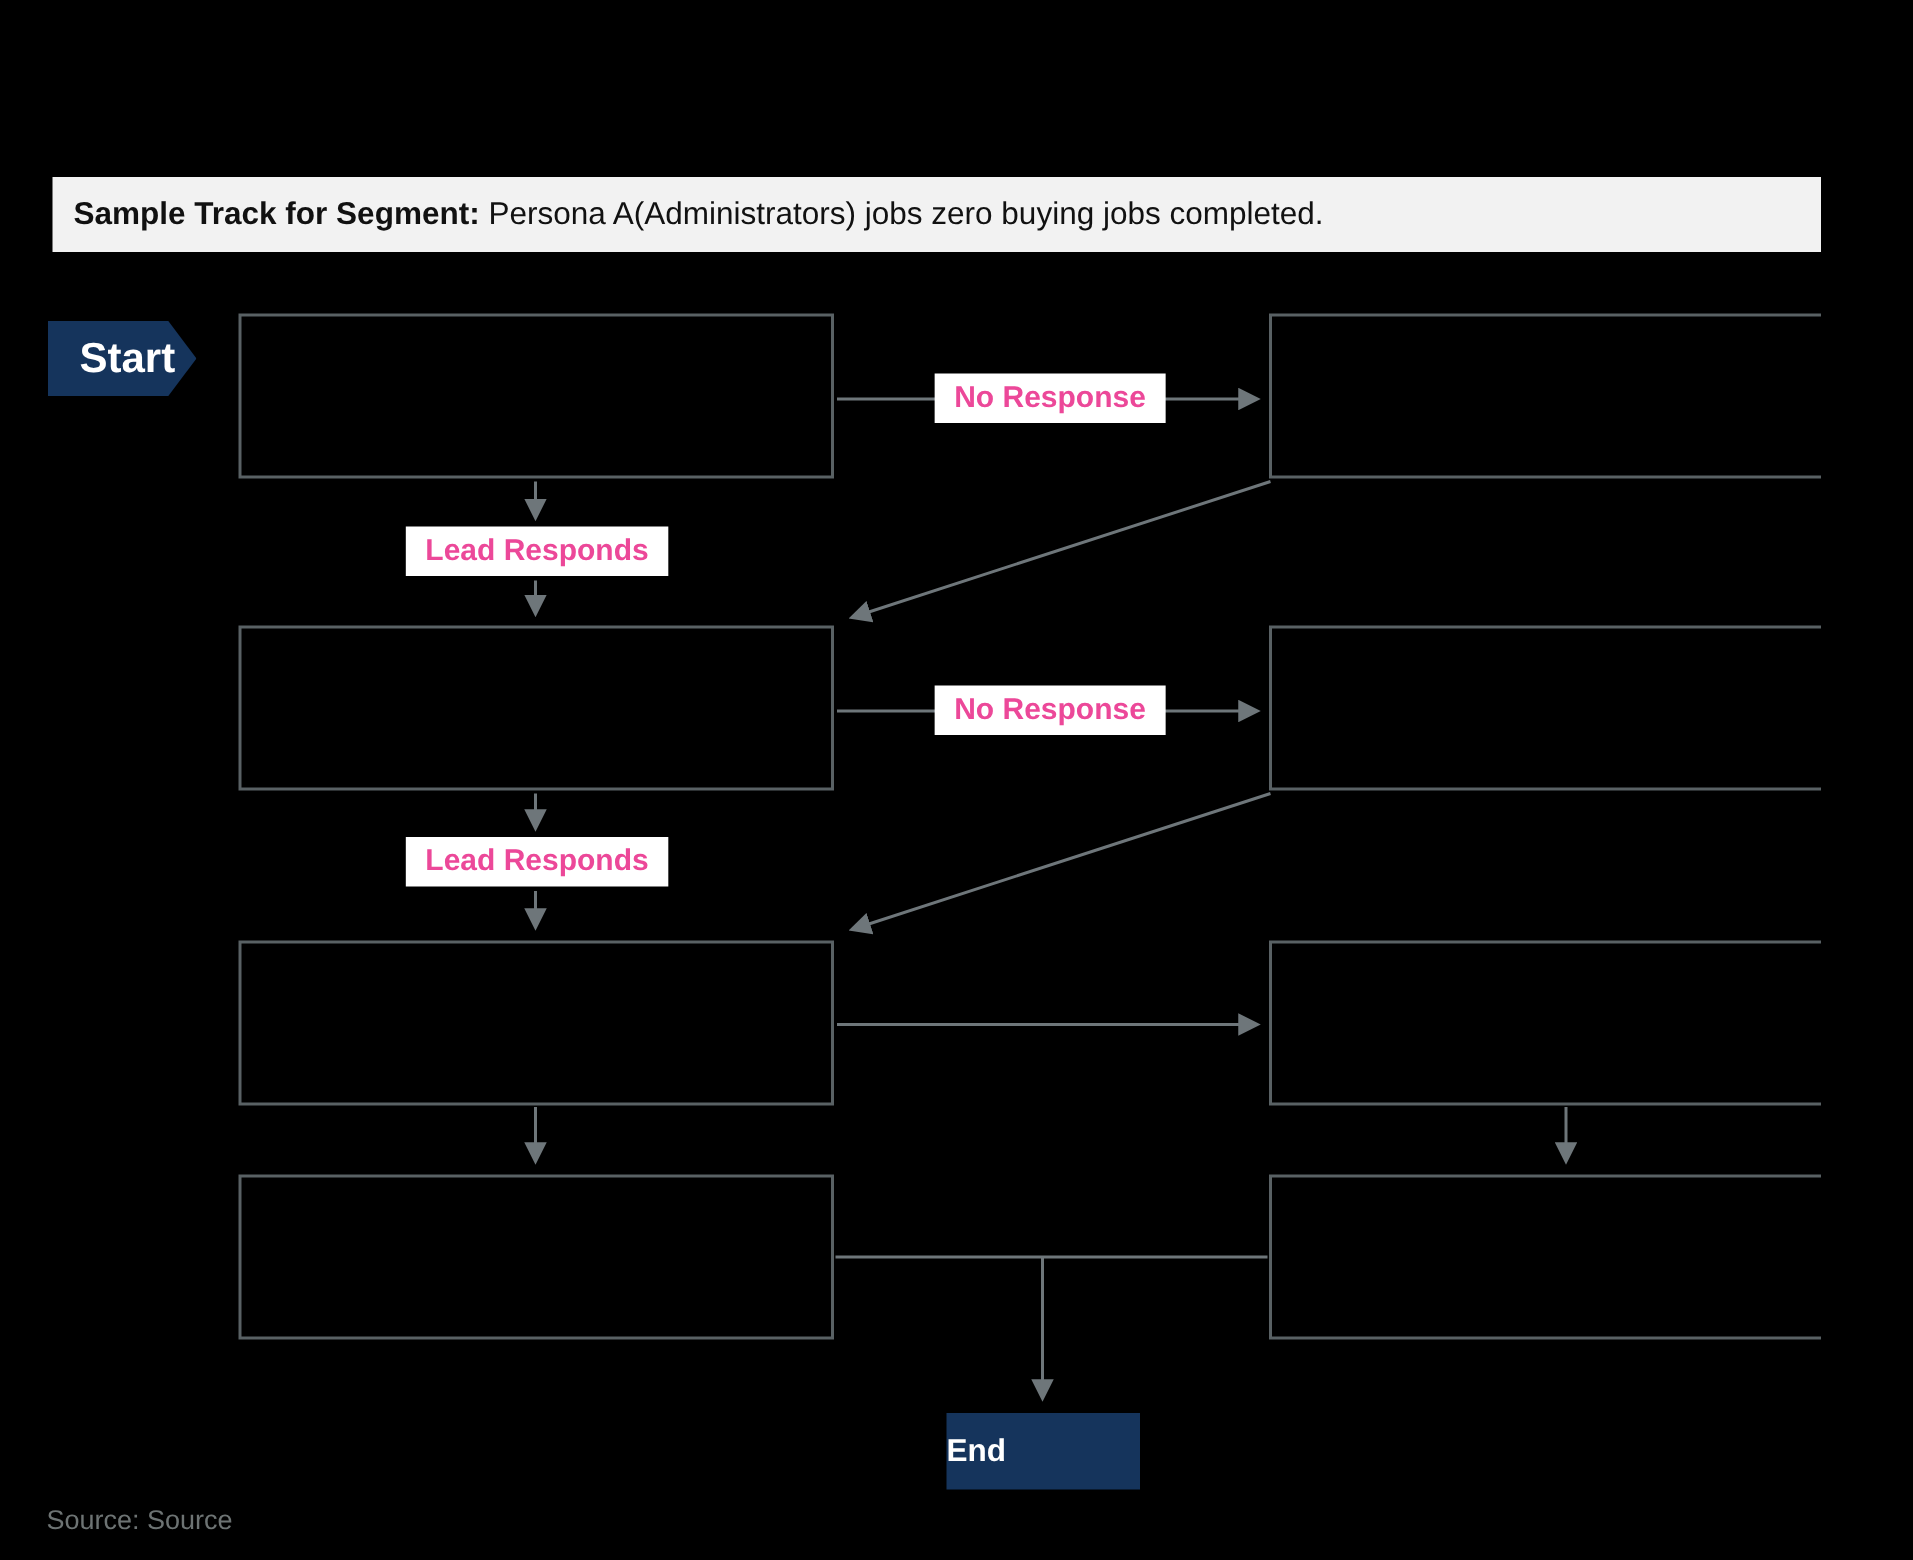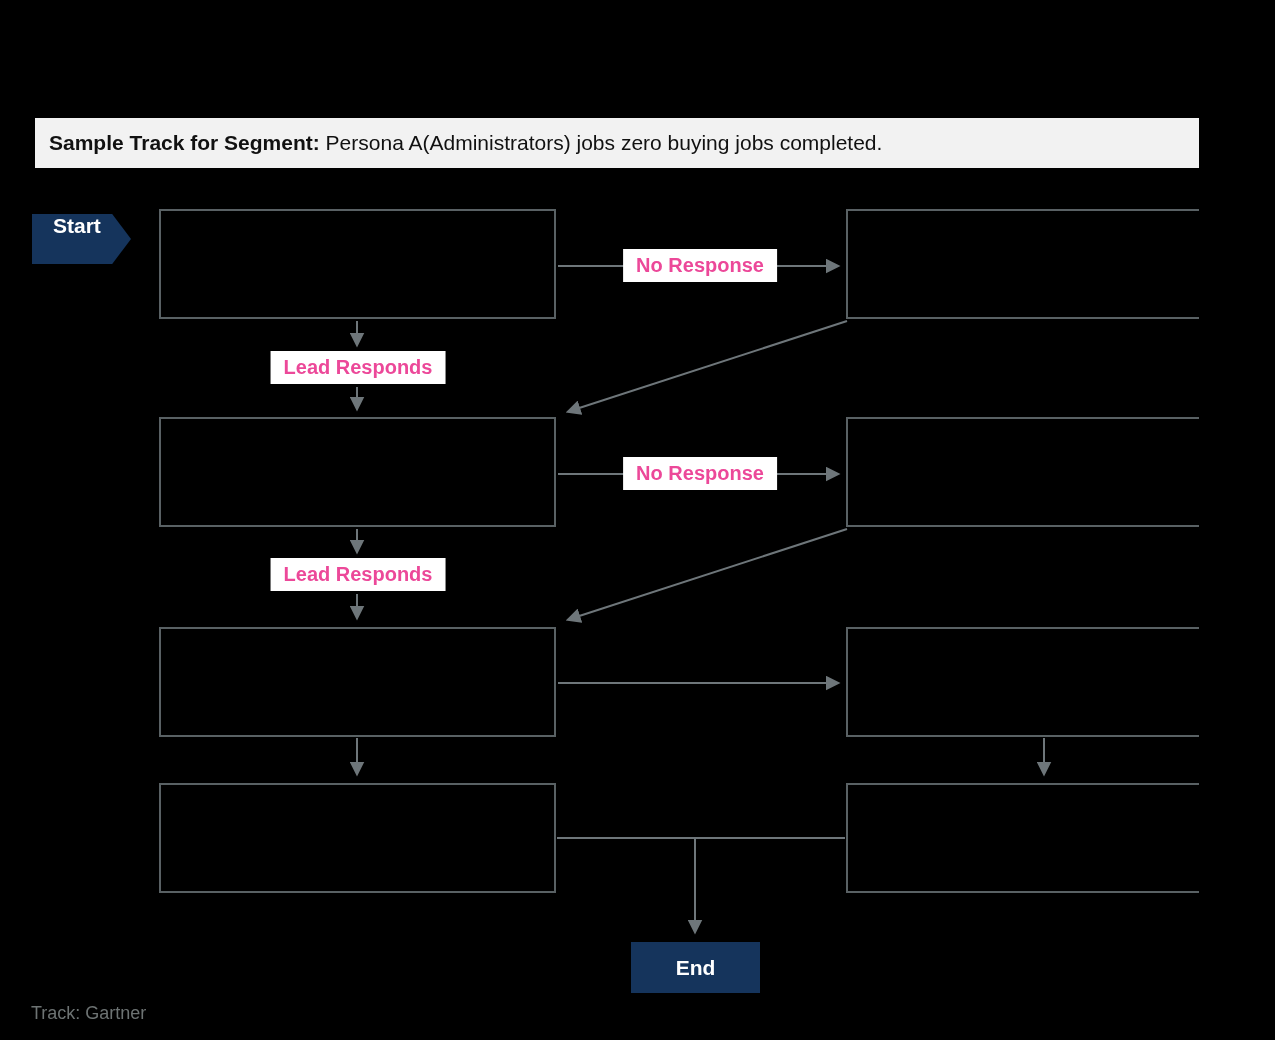--- a/index.html
+++ b/index.html
@@ -3,20 +3,21 @@
 <meta charset="utf-8">
 <style>
   html, body { margin: 0; padding: 0; background: #000; }
   .stage {
     position: relative;
     width: 1199px;
     height: 1040px;
     background: #000000;
     font-family: "Liberation Sans", sans-serif;
     overflow: hidden;
+    padding-left: 15px;
   }
   .title-bar {
     position: absolute;
     left: 35px; top: 118px;
     width: 1207px; height: 50px;
     background: #f2f2f2;
     display: flex;
     align-items: center;
     padding-left: 14px;
     box-sizing: border-box;
@@ -25,27 +26,27 @@
     white-space: pre;
   }
   .title-bar .t-bold { font-weight: bold; }
   .start-shape {
     position: absolute;
     left: 32px; top: 214px;
     width: 99px; height: 50px;
     background: #15345c;
     clip-path: polygon(0 0, 81% 0, 100% 50%, 81% 100%, 0 100%);
     display: flex;
-    align-items: flex-start;
+    align-items: center;
     justify-content: flex-start;
     padding-left: 21px;
     box-sizing: border-box;
     color: #ffffff;
     font-weight: bold;
-    font-size: 21px;
+    font-size: 28px;
   }
   .node {
     position: absolute;
     width: 397px; height: 110px;
     border: 2px solid #596164;
     background: #000000;
     box-sizing: border-box;
   }
   .edge-label {
     position: absolute;
@@ -58,21 +59,21 @@
     white-space: nowrap;
     line-height: 1.1;
   }
   .end-shape {
     position: absolute;
     left: 631px; top: 942px;
     width: 129px; height: 51px;
     background: #15345c;
     display: flex;
     align-items: center;
-    justify-content: center;
+    justify-content: flex-start;
     color: #ffffff;
     font-weight: bold;
     font-size: 21px;
   }
   .source-note {
     position: absolute;
     left: 31px; top: 1003px;
     color: #6d7373;
     font-size: 18px;
   }
@@ -124,15 +125,15 @@
 
   <div class="edge-label" style="left:700px; top:249px;">No Response</div>
   <div class="edge-label" style="left:358px; top:351px;">Lead Responds</div>
   <div class="edge-label" style="left:700px; top:457px;">No Response</div>
   <div class="edge-label" style="left:358px; top:558px;">Lead Responds</div>
 
   <div class="end-shape">
     <span>End</span>
   </div>
 
-  <div class="source-note">Track: Gartner</div>
+  <div class="source-note">Source: Source</div>
 
 </div>
 
 </body></html>

